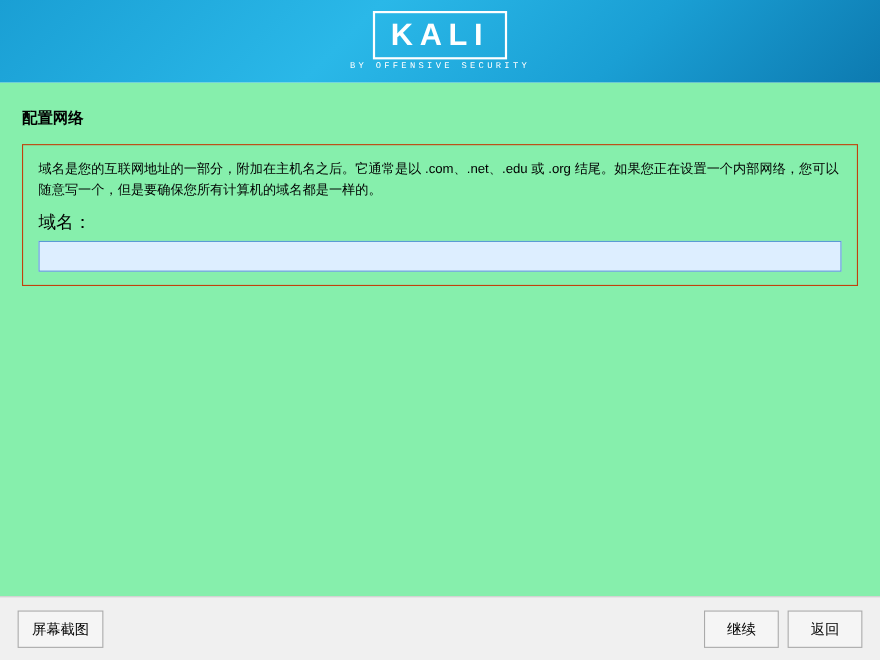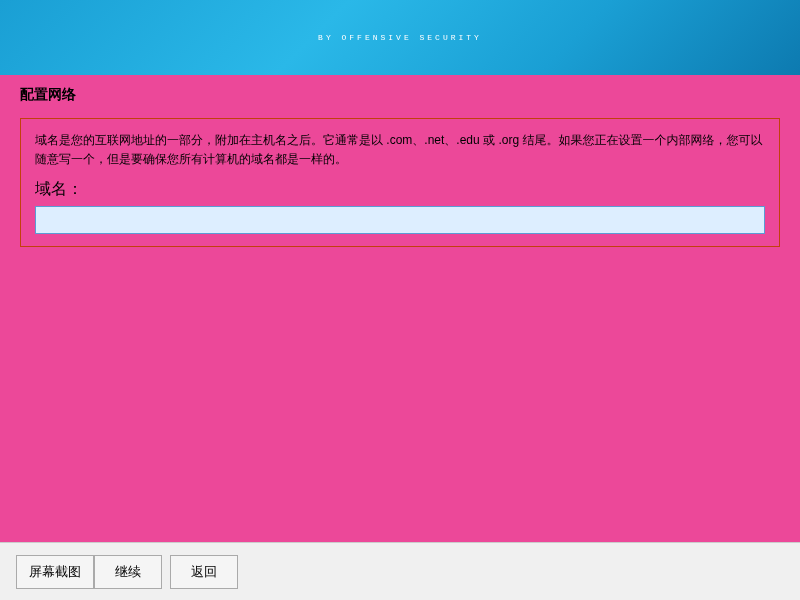--- a/index.html
+++ b/index.html
@@ -53,22 +53,22 @@
       letter-spacing: 3px;
       font-family: Liberation Mono, monospace;
       text-transform: uppercase;
       text-align: right;
     }
 
     
     .main-content {
       width: 800px;
       height: 467px;
-      background: #ec4899;
-      padding: 11px 20px;
+      background: #86efac;
+      padding: 24px 20px;
     }
 
     .page-title {
       font-size: 14px;
       font-weight: bold;
       color: #000000;
       margin-bottom: 14px;
     }
 
     .description-box {
@@ -102,20 +102,21 @@
     }
 
     
     .footer {
       width: 800px;
       height: 58px;
       background: #f0f0f0;
       border-top: 1px solid #cccccc;
       display: flex;
       align-items: center;
+      justify-content: space-between;
       padding: 0 16px;
       position: absolute;
       bottom: 0;
     }
 
     .footer-left {
       display: flex;
       align-items: center;
     }
 
@@ -135,20 +136,23 @@
       color: #000000;
       padding: 0 12px;
       font-family: "WenQuanYi Micro Hei", "Microsoft YaHei", "SimHei", sans-serif;
     }
   </style>
 </head>
 <body>
 
 <div class="header">
   <div class="kali-logo-container">
+    <div class="kali-logo-box">
+      <span class="kali-logo-text">KALI</span>
+    </div>
     <span class="kali-sub-text">BY OFFENSIVE SECURITY</span>
   </div>
 </div>
 
 <div class="main-content">
   <div class="page-title">配置网络</div>
 
   <div class="description-box">
     <p class="description-text">域名是您的互联网地址的一部分，附加在主机名之后。它通常是以 .com、.net、.edu 或 .org 结尾。如果您正在设置一个内部网络，您可以随意写一个，但是要确保您所有计算机的域名都是一样的。</p>
     <div class="domain-label">域名：</div>

